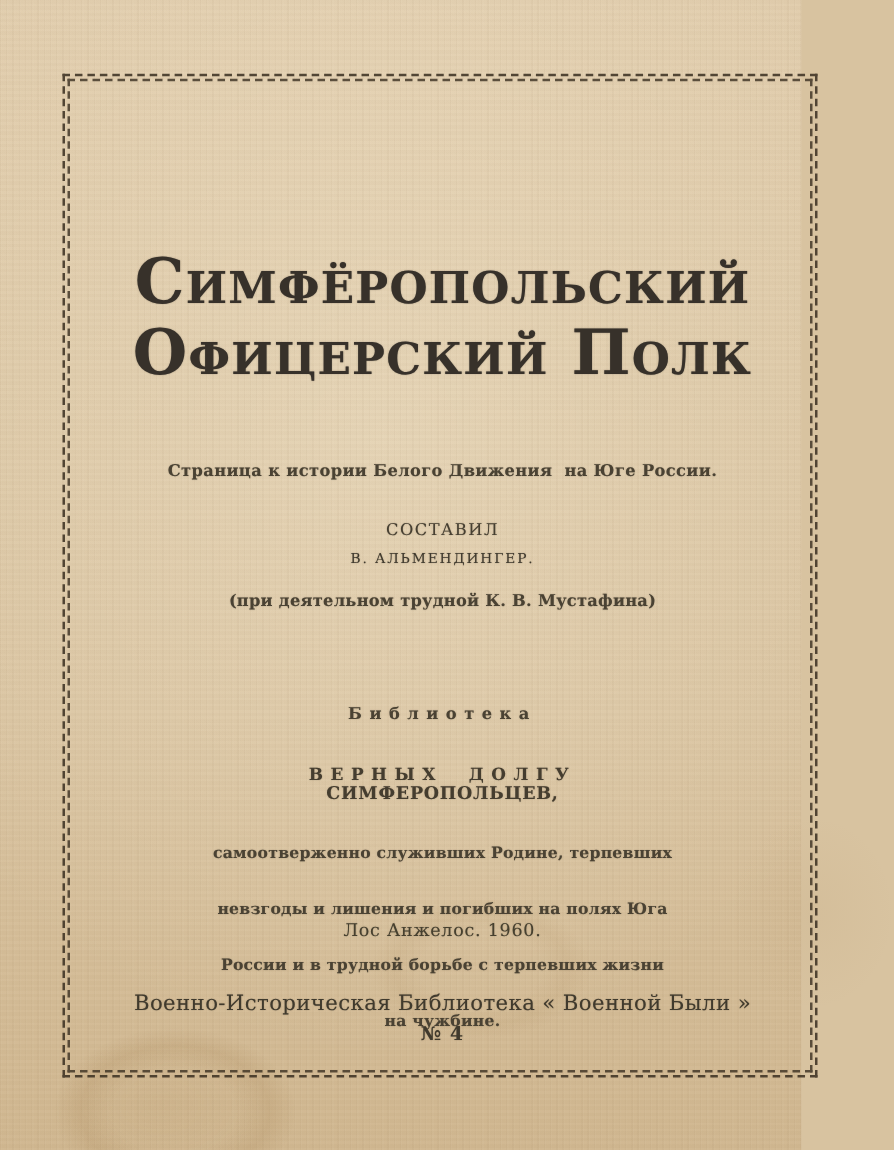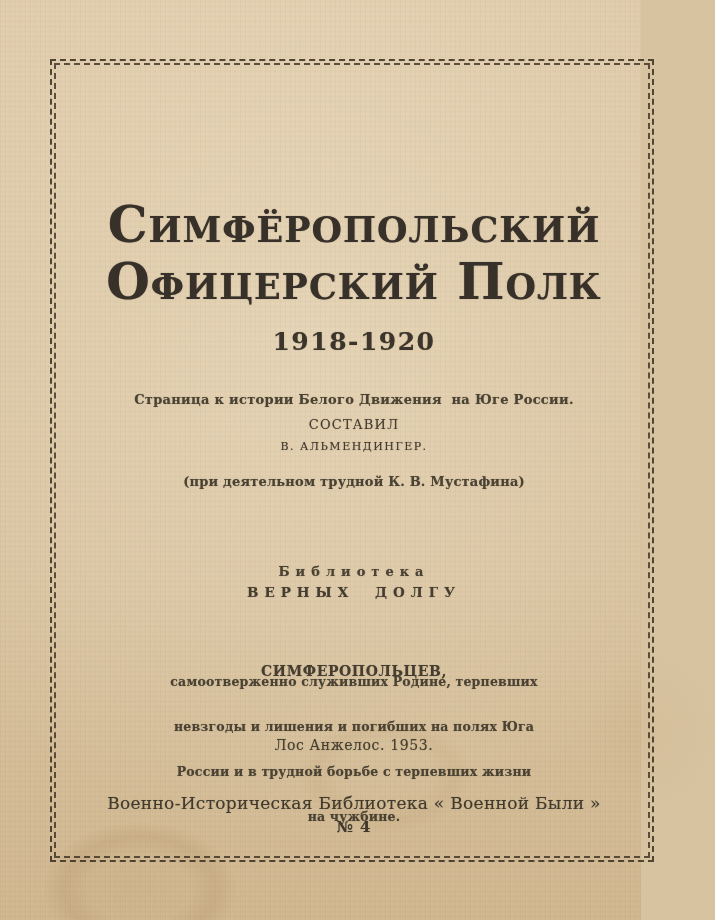--- a/index.html
+++ b/index.html
@@ -96,21 +96,20 @@
     letter-spacing: 1.5px;
     color: #3b352c;
   }
 
   .subtitle {
     top: 371px;
     font-size: 13px;
     font-weight: bold;
     letter-spacing: 0.3px;
     color: #4a4233;
-    margin-top: 22px;
   }
 
   .compiled-label {
     top: 418px;
     font-size: 13px;
     letter-spacing: 1.2px;
     color: #463f31;
   }
   .compiler-name {
     top: 441px;
@@ -134,34 +133,33 @@
     color: #4a4233;
   }
   .dedication-2 {
     top: 583px;
     font-size: 13px;
     font-weight: bold;
     letter-spacing: 0.4px;
     color: #4a4233;
   }
   .dedication-3 {
-    top: 586px;
+    top: 614px;
     font-size: 13.5px;
     font-weight: bold;
     letter-spacing: 6px;
     word-spacing: 10px;
     color: #453d2f;
   }
   .dedication-4 {
     top: 628px;
     font-size: 14px;
     font-weight: bold;
     letter-spacing: 0.6px;
     color: #453d2f;
-    margin-top: 36px;
   }
 
   .dedication-body {
     top: 644px;
     font-size: 12.5px;
     font-weight: bold;
     letter-spacing: 0.2px;
     line-height: 15px;
     color: #4a4233;
   }
@@ -198,37 +196,36 @@
   <div class="stain stain-bottom-mid"></div>
   <div class="stain stain-right"></div>
 
   <div class="frame-outer">
     <div class="frame-inner"></div>
   </div>
 
   <div class="txt title title-line-1">Симфёропольский</div>
   <div class="txt title title-line-2">Офицерский Полк</div>
 
-  <div class="txt years">1918-1920</div>
 
   <div class="txt subtitle">Страница к истории Белого Движения  на Юге России.</div>
 
   <div class="txt compiled-label">СОСТАВИЛ</div>
   <div class="txt compiler-name">В. АЛЬМЕНДИНГЕР.</div>
   <div class="txt contributor-note">(при деятельном трудной К. В. Мустафина)</div>
 
   <div class="txt dedication-1">Библиотека</div>
   <div class="txt dedication-3">ВЕРНЫХ ДОЛГУ</div>
   <div class="txt dedication-4">СИМФЕРОПОЛЬЦЕВ,</div>
 
   <div class="txt dedication-body">
     <div>самоотверженно служивших Родине, терпевших</div>
     <div>невзгоды и лишения и погибших на полях Юга</div>
     <div>России и в трудной борьбе с терпевших жизни</div>
     <div>на чужбине.</div>
   </div>
 
-  <div class="txt imprint">Лос Анжелос. 1953.</div>
+  <div class="txt imprint">Лос Анжелос. 1960.</div>
 
   <div class="txt series-title">Военно-Историческая Библиотека « Военной Были »</div>
   <div class="txt series-number">№ 4</div>
 
 </div>
 
 </body></html>

